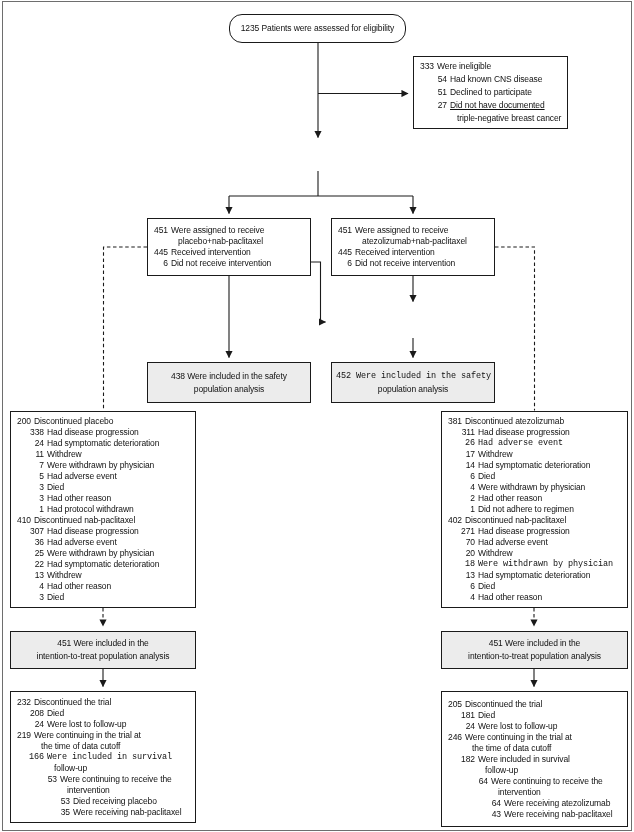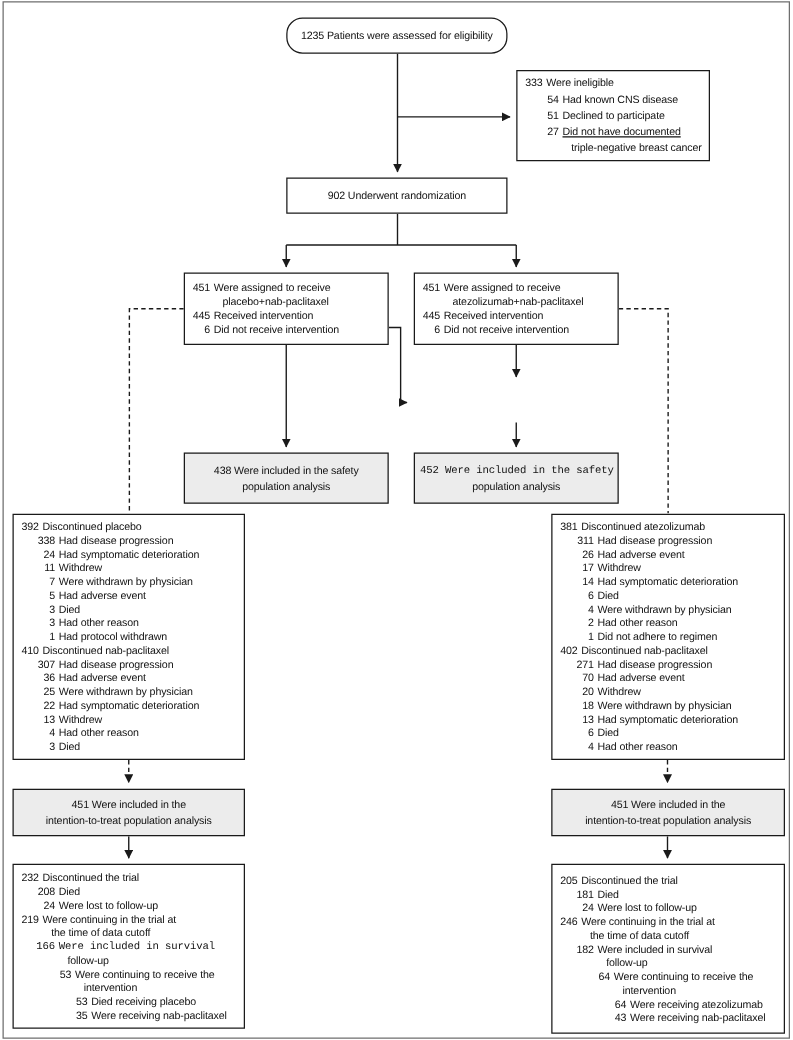--- a/index.html
+++ b/index.html
@@ -72,23 +72,20 @@
   <div class="box center" id="box-assessed">
       <div class="line" style="padding-left: 0px;">1235 Patients were assessed for eligibility</div>
     </div>
   <div class="box roomy" id="box-ineligible">
       <div class="line" style="padding-left: 0px;"><span class="num">333</span><span class="txt">Were ineligible</span></div>
       <div class="line" style="padding-left: 13px;"><span class="num">54</span><span class="txt">Had known CNS disease</span></div>
       <div class="line" style="padding-left: 13px;"><span class="num">51</span><span class="txt">Declined to participate</span></div>
       <div class="line" style="padding-left: 13px; text-decoration: underline;"><span class="num">27</span><span class="txt">Did not have documented</span></div>
       <div class="line" style="padding-left: 39px;">triple-negative breast cancer</div>
     </div>
-  <div class="box center" id="box-randomized">
-      <div class="line" style="padding-left: 0px;">902 Underwent randomization</div>
-    </div>
   <div class="box" id="box-assigned-placebo">
       <div class="line" style="padding-left: 0px;"><span class="num">451</span><span class="txt">Were assigned to receive</span></div>
       <div class="line" style="padding-left: 26px;">placebo+nab-paclitaxel</div>
       <div class="line" style="padding-left: 0px;"><span class="num">445</span><span class="txt">Received intervention</span></div>
       <div class="line" style="padding-left: 0px;"><span class="num">6</span><span class="txt">Did not receive intervention</span></div>
     </div>
   <div class="box" id="box-assigned-atezo">
       <div class="line" style="padding-left: 0px;"><span class="num">451</span><span class="txt">Were assigned to receive</span></div>
       <div class="line" style="padding-left: 26px;">atezolizumab+nab-paclitaxel</div>
       <div class="line" style="padding-left: 0px;"><span class="num">445</span><span class="txt">Received intervention</span></div>
@@ -96,53 +93,53 @@
     </div>
   <div class="box center shaded roomy" id="box-safety-placebo">
       <div class="line" style="padding-left: 0px;">438 Were included in the safety</div>
       <div class="line" style="padding-left: 0px;">population analysis</div>
     </div>
   <div class="box center shaded roomy" id="box-safety-atezo">
       <div class="line" style="padding-left: 0px; font-family: Liberation Mono, monospace;">452 Were included in the safety</div>
       <div class="line" style="padding-left: 0px;">population analysis</div>
     </div>
   <div class="box" id="box-disc-placebo">
-      <div class="line" style="padding-left: 0px;"><span class="num">392</span><span class="txt">Discontinued placebo</span></div>
+      <div class="line" style="padding-left: 0px;"><span class="num">200</span><span class="txt">Discontinued placebo</span></div>
       <div class="line" style="padding-left: 13px;"><span class="num">338</span><span class="txt">Had disease progression</span></div>
       <div class="line" style="padding-left: 13px;"><span class="num">24</span><span class="txt">Had symptomatic deterioration</span></div>
       <div class="line" style="padding-left: 13px;"><span class="num">11</span><span class="txt">Withdrew</span></div>
       <div class="line" style="padding-left: 13px;"><span class="num">7</span><span class="txt">Were withdrawn by physician</span></div>
       <div class="line" style="padding-left: 13px;"><span class="num">5</span><span class="txt">Had adverse event</span></div>
       <div class="line" style="padding-left: 13px;"><span class="num">3</span><span class="txt">Died</span></div>
       <div class="line" style="padding-left: 13px;"><span class="num">3</span><span class="txt">Had other reason</span></div>
       <div class="line" style="padding-left: 13px;"><span class="num">1</span><span class="txt">Had protocol withdrawn</span></div>
       <div class="line" style="padding-left: 0px;"><span class="num">410</span><span class="txt">Discontinued nab-paclitaxel</span></div>
       <div class="line" style="padding-left: 13px;"><span class="num">307</span><span class="txt">Had disease progression</span></div>
       <div class="line" style="padding-left: 13px;"><span class="num">36</span><span class="txt">Had adverse event</span></div>
       <div class="line" style="padding-left: 13px;"><span class="num">25</span><span class="txt">Were withdrawn by physician</span></div>
       <div class="line" style="padding-left: 13px;"><span class="num">22</span><span class="txt">Had symptomatic deterioration</span></div>
       <div class="line" style="padding-left: 13px;"><span class="num">13</span><span class="txt">Withdrew</span></div>
       <div class="line" style="padding-left: 13px;"><span class="num">4</span><span class="txt">Had other reason</span></div>
       <div class="line" style="padding-left: 13px;"><span class="num">3</span><span class="txt">Died</span></div>
     </div>
   <div class="box" id="box-disc-atezo">
       <div class="line" style="padding-left: 0px;"><span class="num">381</span><span class="txt">Discontinued atezolizumab</span></div>
       <div class="line" style="padding-left: 13px;"><span class="num">311</span><span class="txt">Had disease progression</span></div>
-      <div class="line" style="padding-left: 13px;"><span class="num">26</span><span class="txt">Had adverse event</span></div>
+      <div class="line" style="padding-left: 13px; font-family: Liberation Mono, monospace;"><span class="num">26</span><span class="txt">Had adverse event</span></div>
       <div class="line" style="padding-left: 13px;"><span class="num">17</span><span class="txt">Withdrew</span></div>
       <div class="line" style="padding-left: 13px;"><span class="num">14</span><span class="txt">Had symptomatic deterioration</span></div>
       <div class="line" style="padding-left: 13px;"><span class="num">6</span><span class="txt">Died</span></div>
       <div class="line" style="padding-left: 13px;"><span class="num">4</span><span class="txt">Were withdrawn by physician</span></div>
       <div class="line" style="padding-left: 13px;"><span class="num">2</span><span class="txt">Had other reason</span></div>
       <div class="line" style="padding-left: 13px;"><span class="num">1</span><span class="txt">Did not adhere to regimen</span></div>
       <div class="line" style="padding-left: 0px;"><span class="num">402</span><span class="txt">Discontinued nab-paclitaxel</span></div>
       <div class="line" style="padding-left: 13px;"><span class="num">271</span><span class="txt">Had disease progression</span></div>
       <div class="line" style="padding-left: 13px;"><span class="num">70</span><span class="txt">Had adverse event</span></div>
       <div class="line" style="padding-left: 13px;"><span class="num">20</span><span class="txt">Withdrew</span></div>
-      <div class="line" style="padding-left: 13px;"><span class="num">18</span><span class="txt">Were withdrawn by physician</span></div>
+      <div class="line" style="padding-left: 13px; font-family: Liberation Mono, monospace;"><span class="num">18</span><span class="txt">Were withdrawn by physician</span></div>
       <div class="line" style="padding-left: 13px;"><span class="num">13</span><span class="txt">Had symptomatic deterioration</span></div>
       <div class="line" style="padding-left: 13px;"><span class="num">6</span><span class="txt">Died</span></div>
       <div class="line" style="padding-left: 13px;"><span class="num">4</span><span class="txt">Had other reason</span></div>
     </div>
   <div class="box center shaded roomy" id="box-itt-placebo">
       <div class="line" style="padding-left: 0px;">451 Were included in the</div>
       <div class="line" style="padding-left: 0px;">intention-to-treat population analysis</div>
     </div>
   <div class="box center shaded roomy" id="box-itt-atezo">
       <div class="line" style="padding-left: 0px;">451 Were included in the</div>

